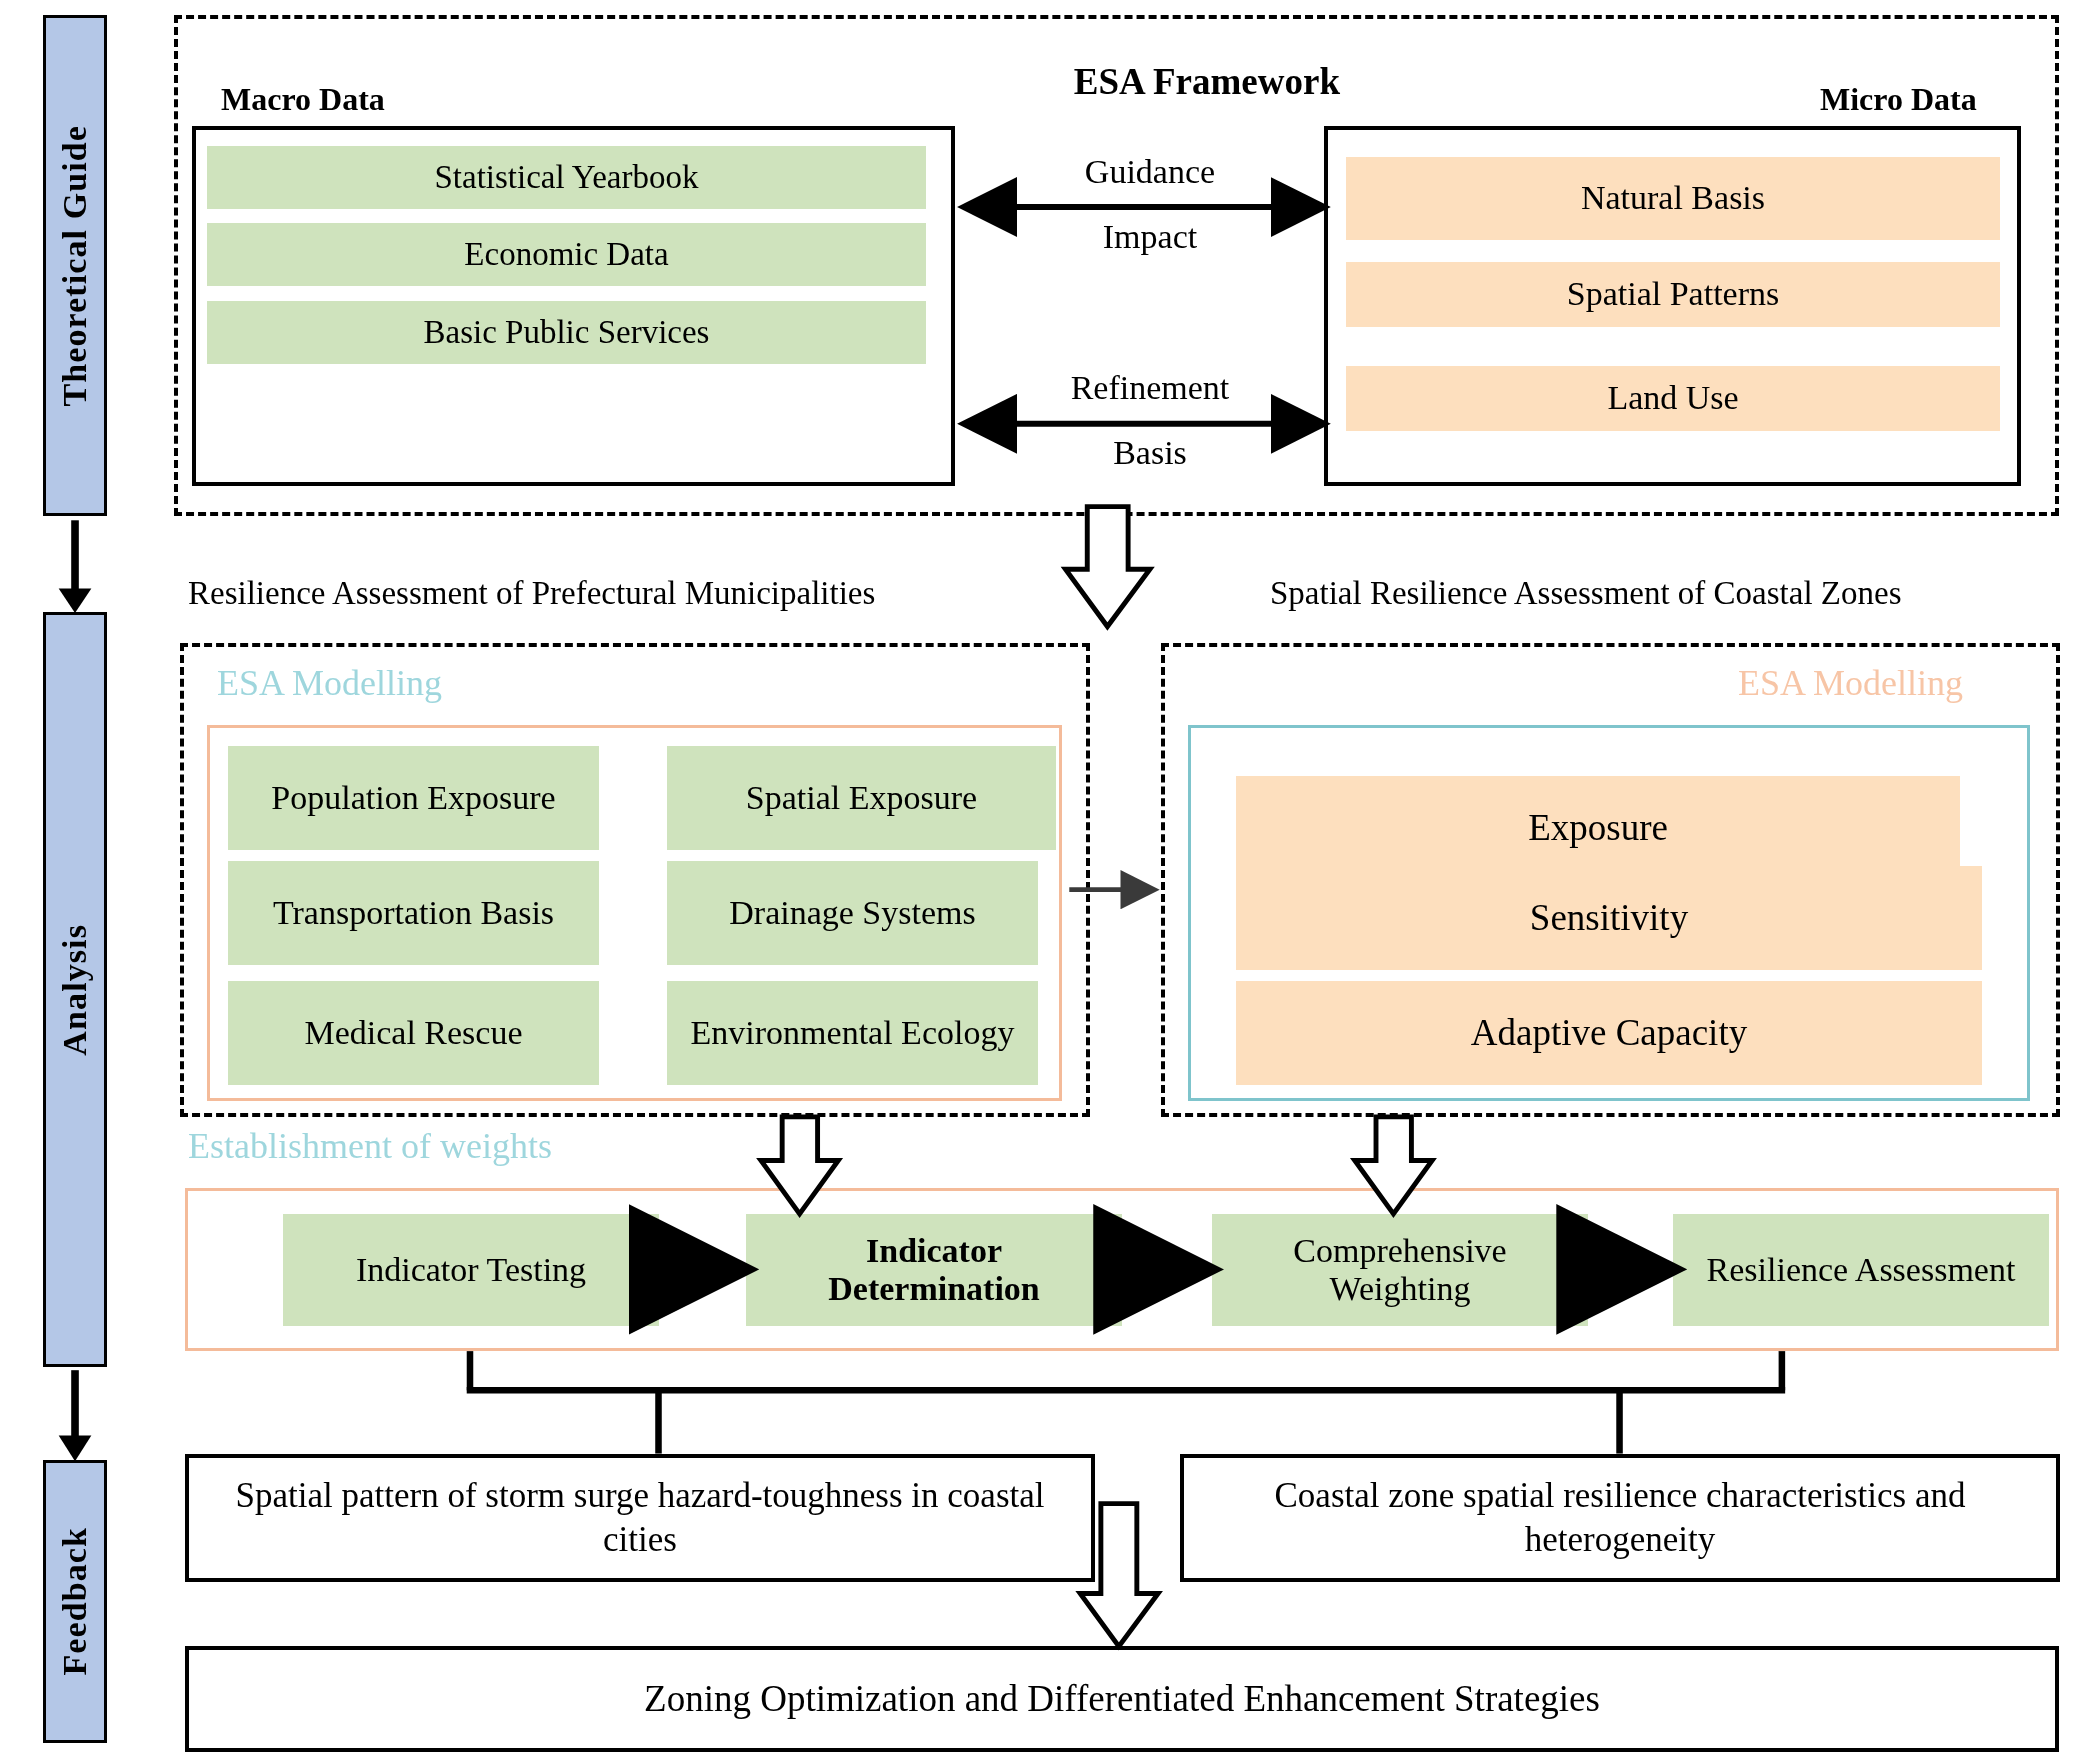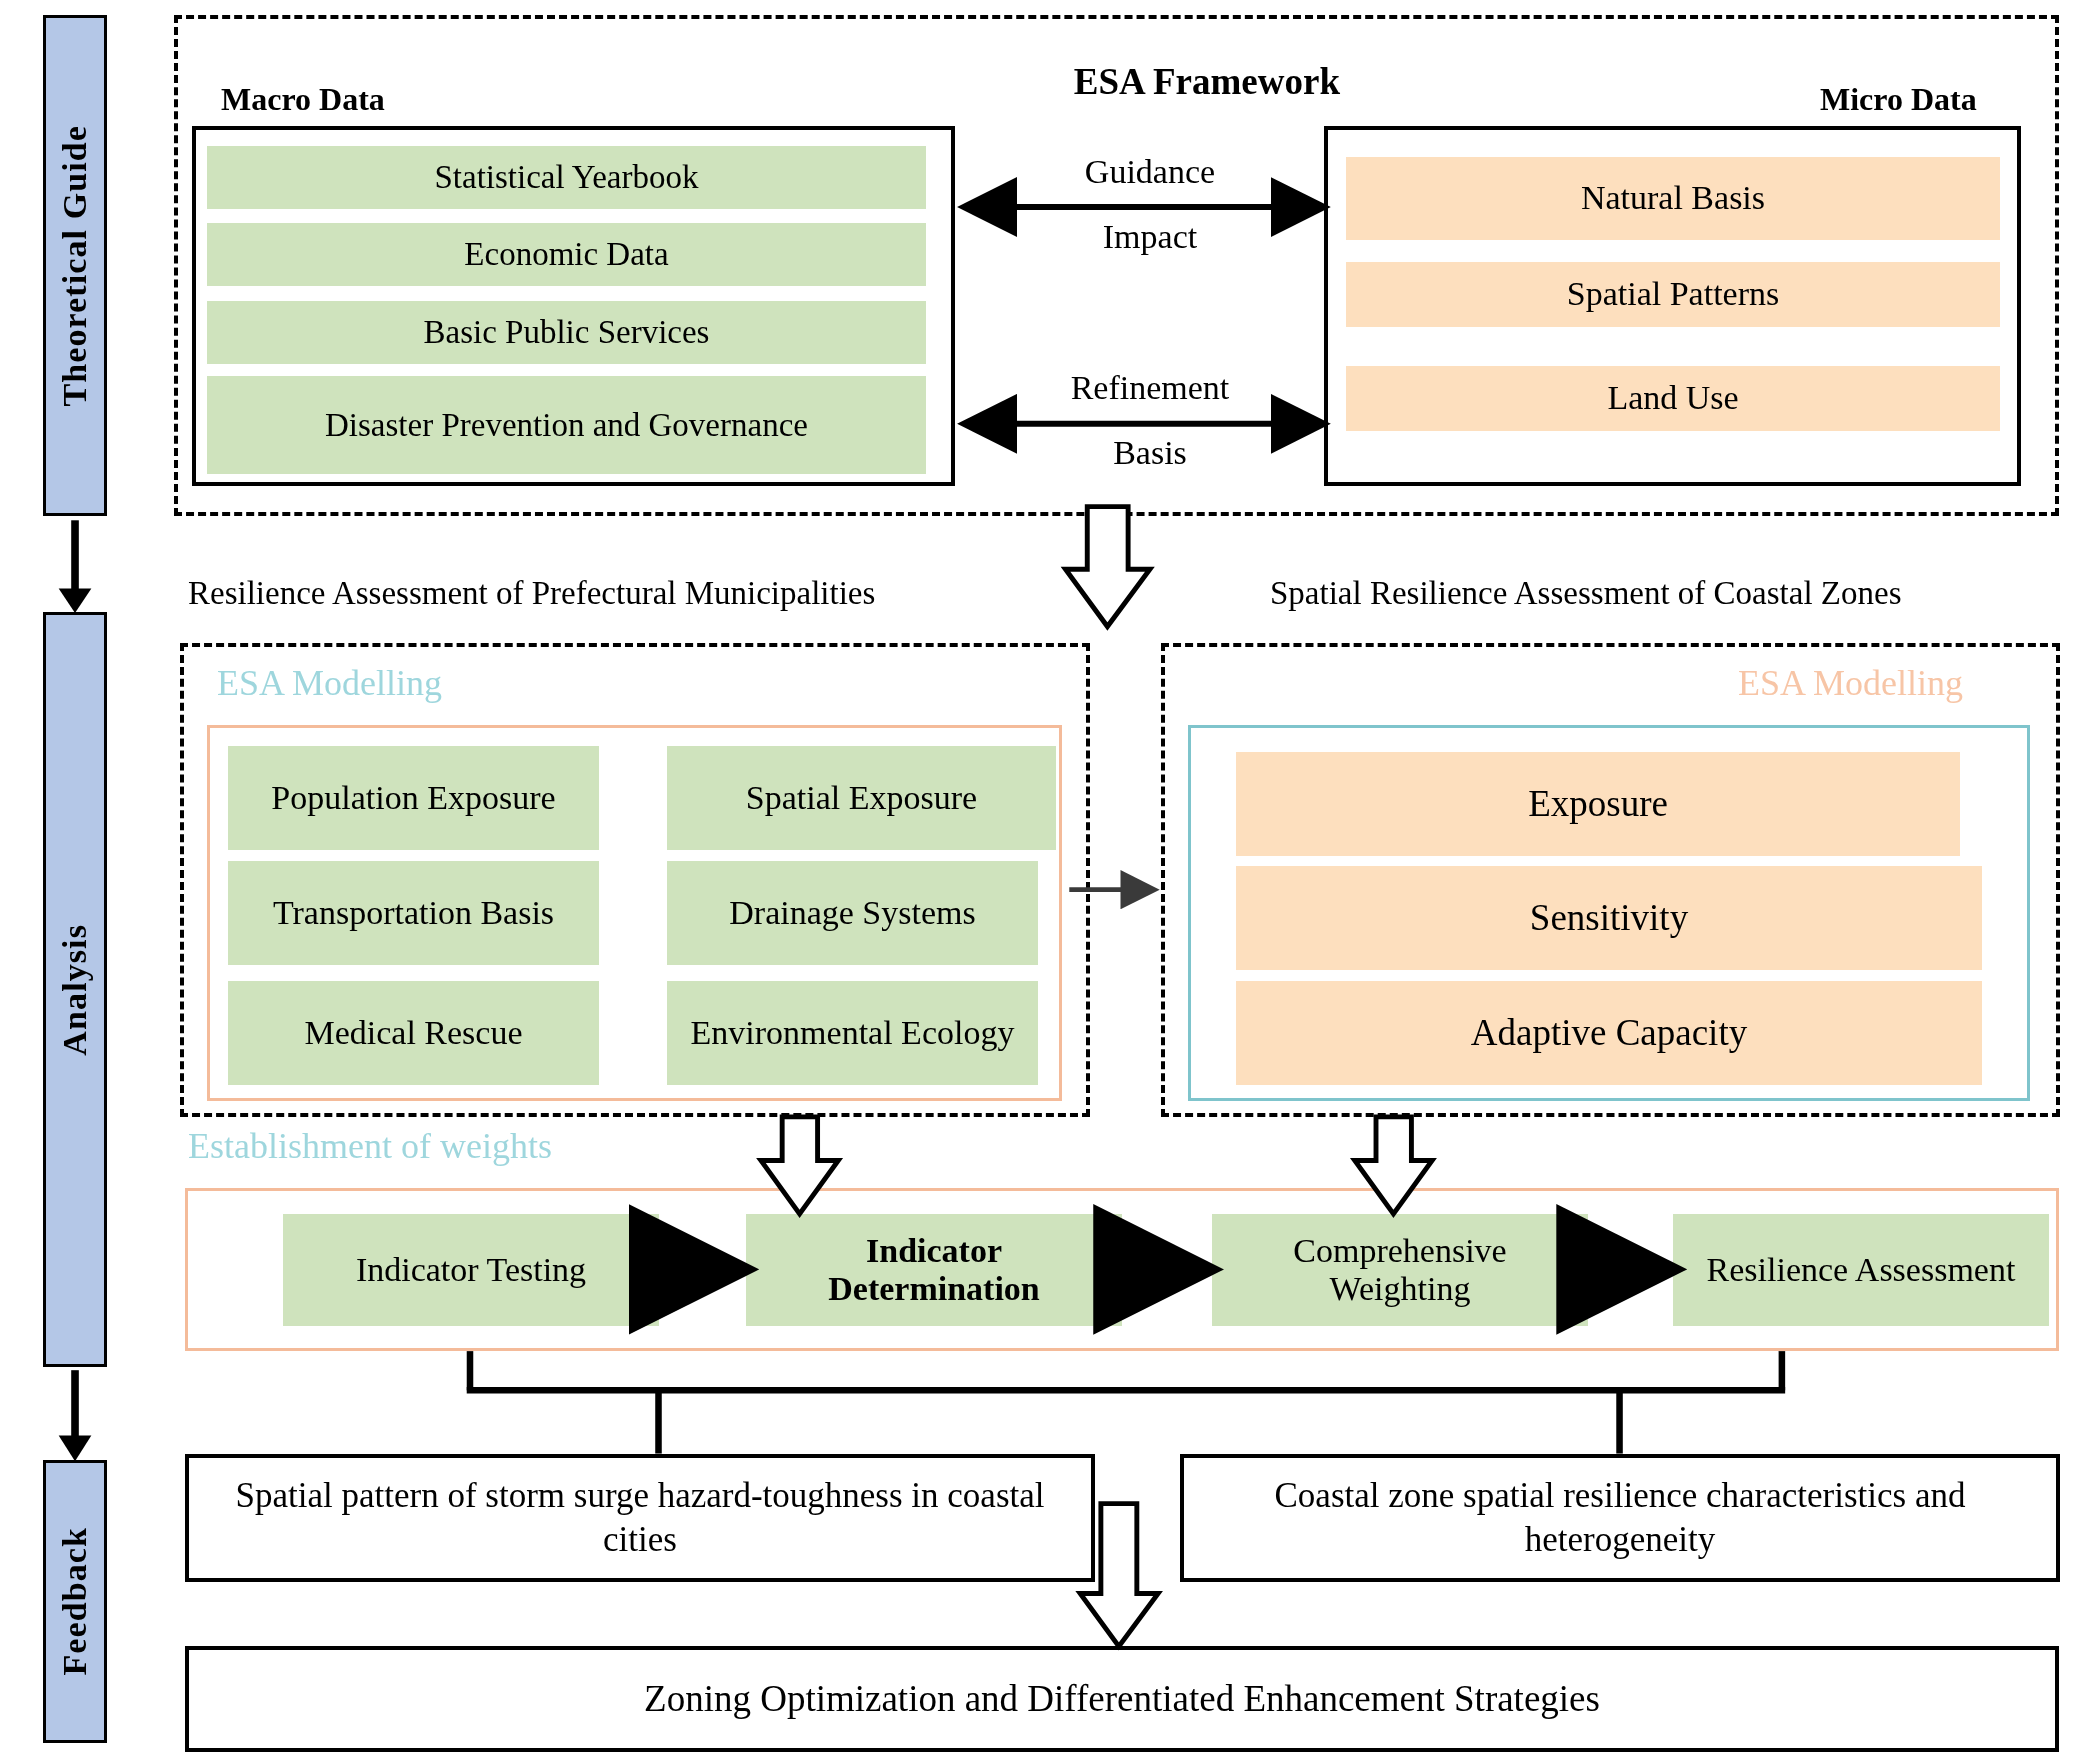--- a/index.html
+++ b/index.html
@@ -63,23 +63,20 @@
 
   <div class="abs chip chip-green" style="left:207px;top:146px;width:719px;height:63px;">
     <span style="font-size:33px;">Statistical Yearbook</span>
   </div>
   <div class="abs chip chip-green" style="left:207px;top:223px;width:719px;height:63px;">
     <span style="font-size:33px;">Economic Data</span>
   </div>
   <div class="abs chip chip-green" style="left:207px;top:301px;width:719px;height:63px;">
     <span style="font-size:33px;">Basic Public Services</span>
   </div>
-  <div class="abs chip chip-green" style="left:207px;top:376px;width:719px;height:98px;padding:0 38px;">
-    <span style="font-size:33px;">Disaster Prevention and Governance</span>
-  </div>
 
   <div class="abs label-bold" style="left:1820px;top:81px;font-size:32px;">Micro Data</div>
 
   <div class="abs solidbox" style="left:1324px;top:126px;width:697px;height:360px;"></div>
 
   <div class="abs chip chip-orange" style="left:1346px;top:157px;width:654px;height:83px;">
     <span style="font-size:34px;">Natural Basis</span>
   </div>
   <div class="abs chip chip-orange" style="left:1346px;top:262px;width:654px;height:65px;">
     <span style="font-size:34px;">Spatial Patterns</span>
@@ -122,21 +119,21 @@
   </div>
 
   <div class="abs label-plain" style="left:1270px;top:575px;font-size:33px;">Spatial Resilience Assessment of Coastal Zones</div>
 
   <div class="abs dashed" style="left:1161px;top:643px;width:899px;height:474px;"></div>
 
   <div class="abs esa-peach" style="left:1738px;top:662px;font-size:36px;">ESA Modelling</div>
 
   <div class="abs inner-teal" style="left:1188px;top:725px;width:842px;height:376px;"></div>
 
-  <div class="abs chip chip-orange" style="left:1236px;top:752px;width:724px;height:104px;">
+  <div class="abs chip chip-orange" style="left:1236px;top:776px;width:724px;height:104px;">
     <span style="font-size:37px;">Exposure</span>
   </div>
   <div class="abs chip chip-orange" style="left:1236px;top:866px;width:746px;height:104px;">
     <span style="font-size:37px;">Sensitivity</span>
   </div>
   <div class="abs chip chip-orange" style="left:1236px;top:981px;width:746px;height:104px;">
     <span style="font-size:37px;">Adaptive Capacity</span>
   </div>
 
   <div class="abs esa-teal" style="left:188px;top:1125px;font-size:36px;">Establishment of weights</div>

